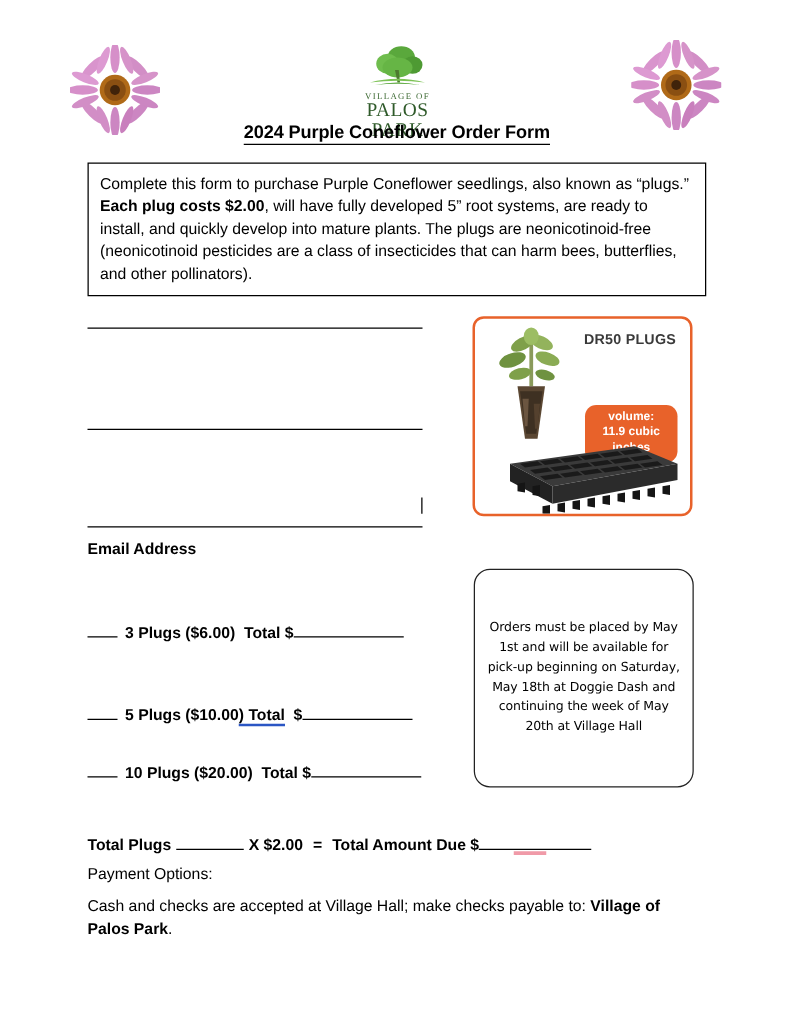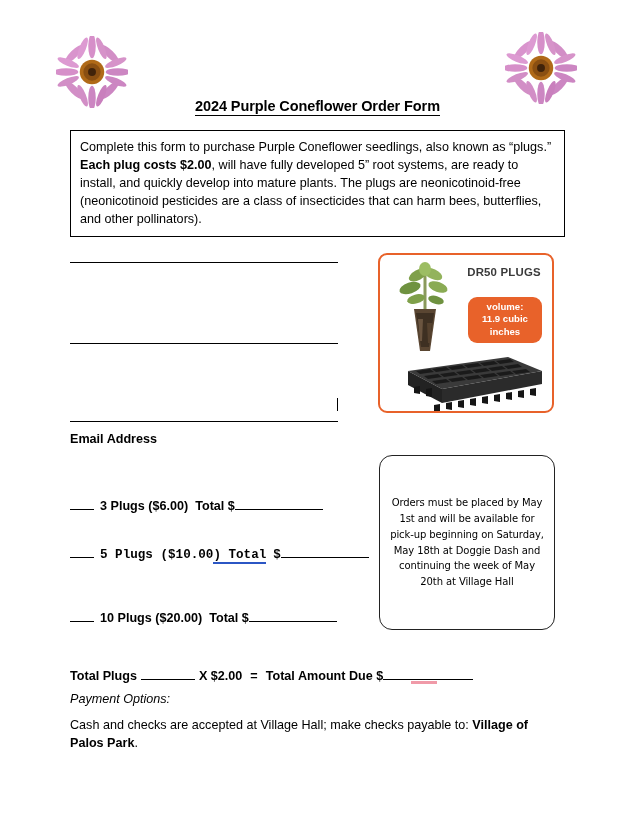--- a/index.html
+++ b/index.html
@@ -132,21 +132,21 @@
     display: inline-block;
     width: 88px;
     border-bottom: 1.4px solid #000;
     height: 11px;
   }
   .plug-row .grammar {
     border-bottom: 2.5px double #2b56c4;
     padding-bottom: 0px;
   }
   .plug-3  { top: 498px; }
-  .plug-5  { top: 546px; font-family: Liberation Mono, monospace; }
+  .plug-5  { top: 564px; }
   .plug-10 { top: 610px; }
   .plug-row .gap-sm { display:inline-block; width: 7px; }
 
   
   .product-card {
     position: absolute;
     left: 378px;
     top: 253px;
     width: 176px;
     height: 160px;
@@ -180,21 +180,21 @@
     top: 27px;
     width: 92px;
     text-align: center;
     font-size: 10px;
     color: #7b7b7b;
     line-height: 1.32;
   }
   .volume-badge {
     position: absolute;
     left: 88px;
-    top: 42px;
+    top: 69px;
     width: 74px;
     padding: 4px 0 5px 0;
     background: #E8622A;
     border-radius: 9px;
     color: #ffffff;
     text-align: center;
     font-size: 9.6px;
     font-weight: bold;
     line-height: 1.28;
   }
@@ -261,21 +261,20 @@
     height: 3px;
     background: #F09AA8;
   }
   .totals .sp { display:inline-block; width: 8px; }
 
   .payment-options {
     position: absolute;
     left: 70px;
     top: 692px;
     font-size: 12.6px;
-    font-style: italic;
   }
   .payment-text {
     position: absolute;
     left: 70px;
     top: 716px;
     width: 486px;
     font-size: 12.6px;
     line-height: 1.45;
   }
   .payment-text b { font-weight: bold; }
@@ -330,20 +329,33 @@
         <ellipse cx="83" cy="63" rx="16" ry="4.6" fill="#cc86c2" transform="rotate(22 83 63)"></ellipse>
         <ellipse cx="37" cy="83" rx="4.6" ry="16" fill="#d28ec6" transform="rotate(-22 37 83)"></ellipse>
         <ellipse cx="63" cy="83" rx="4.6" ry="16" fill="#c97fbd" transform="rotate(22 63 83)"></ellipse>
         <circle cx="50" cy="50" r="17" fill="#b06a18"></circle>
         <circle cx="50" cy="50" r="12" fill="#8a4f12"></circle>
         <circle cx="50" cy="50" r="5.5" fill="#40230a"></circle>
       </g>
     </svg>
   </div>
 
+  <div class="logo">
+    <svg class="logo-tree" width="60" height="36" viewBox="0 0 60 36" xmlns="http://www.w3.org/2000/svg">
+      <ellipse cx="33" cy="10" rx="11" ry="9" fill="#5aa83c"></ellipse>
+      <ellipse cx="22" cy="15" rx="9" ry="8" fill="#6fbd4d"></ellipse>
+      <ellipse cx="42" cy="16" rx="8" ry="7" fill="#4e9a33"></ellipse>
+      <ellipse cx="30" cy="18" rx="12" ry="8" fill="#66b545"></ellipse>
+      <path d="M28 20 L30 30 L32 30 L31 20 Z" fill="#4e7a2f"></path>
+      <path d="M8 30 Q30 24 52 30 Q30 27 8 30 Z" fill="#7cc255"></path>
+      <path d="M12 32 Q30 28 48 32 Q30 30 12 32 Z" fill="#5aa83c"></path>
+    </svg>
+    <div class="logo-village">VILLAGE OF</div>
+    <div class="logo-name">PALOS PARK</div>
+  </div>
 </div>
 
 <div class="form-title">
   <span>2024 Purple Coneflower Order Form</span>
 </div>
 
 <div class="desc-box">
   <span>Complete this form to purchase Purple Coneflower seedlings, also known as “plugs.”  </span><b>Each plug costs $2.00</b><span>, will have fully developed 5” root systems, are ready to install, and quickly develop into mature plants.  The plugs are neonicotinoid-free (neonicotinoid pesticides are a class of insecticides that can harm bees, butterflies, and other pollinators).</span>
 </div>
 

